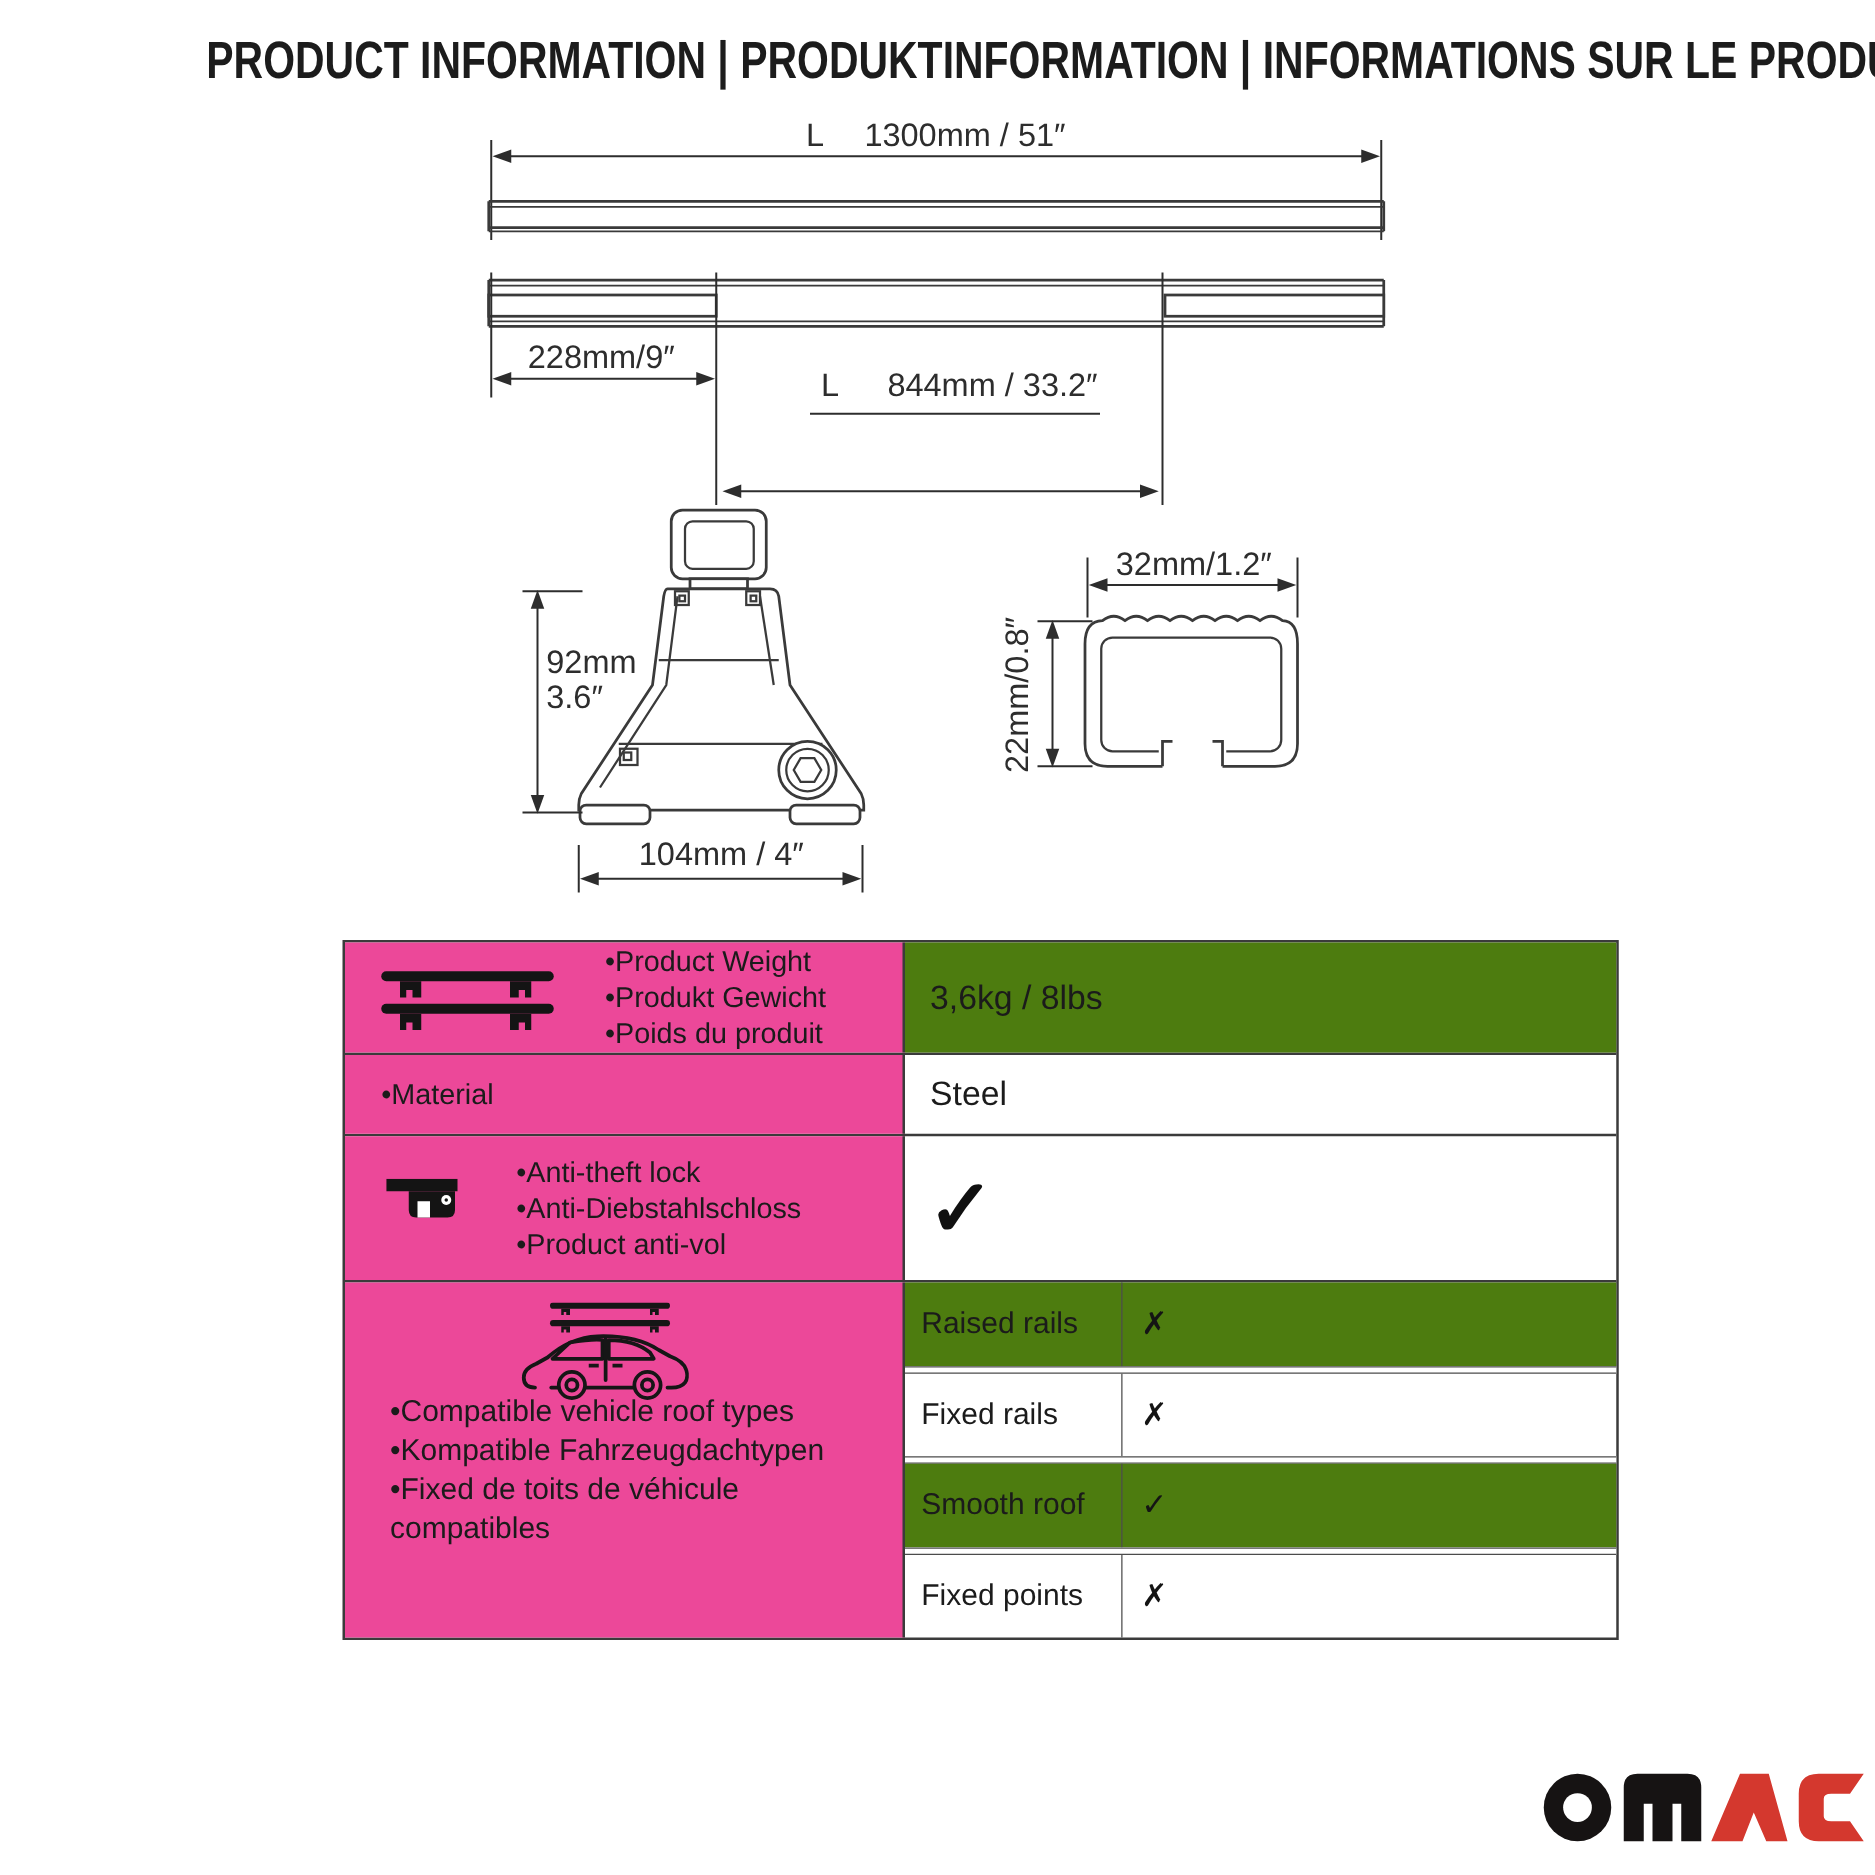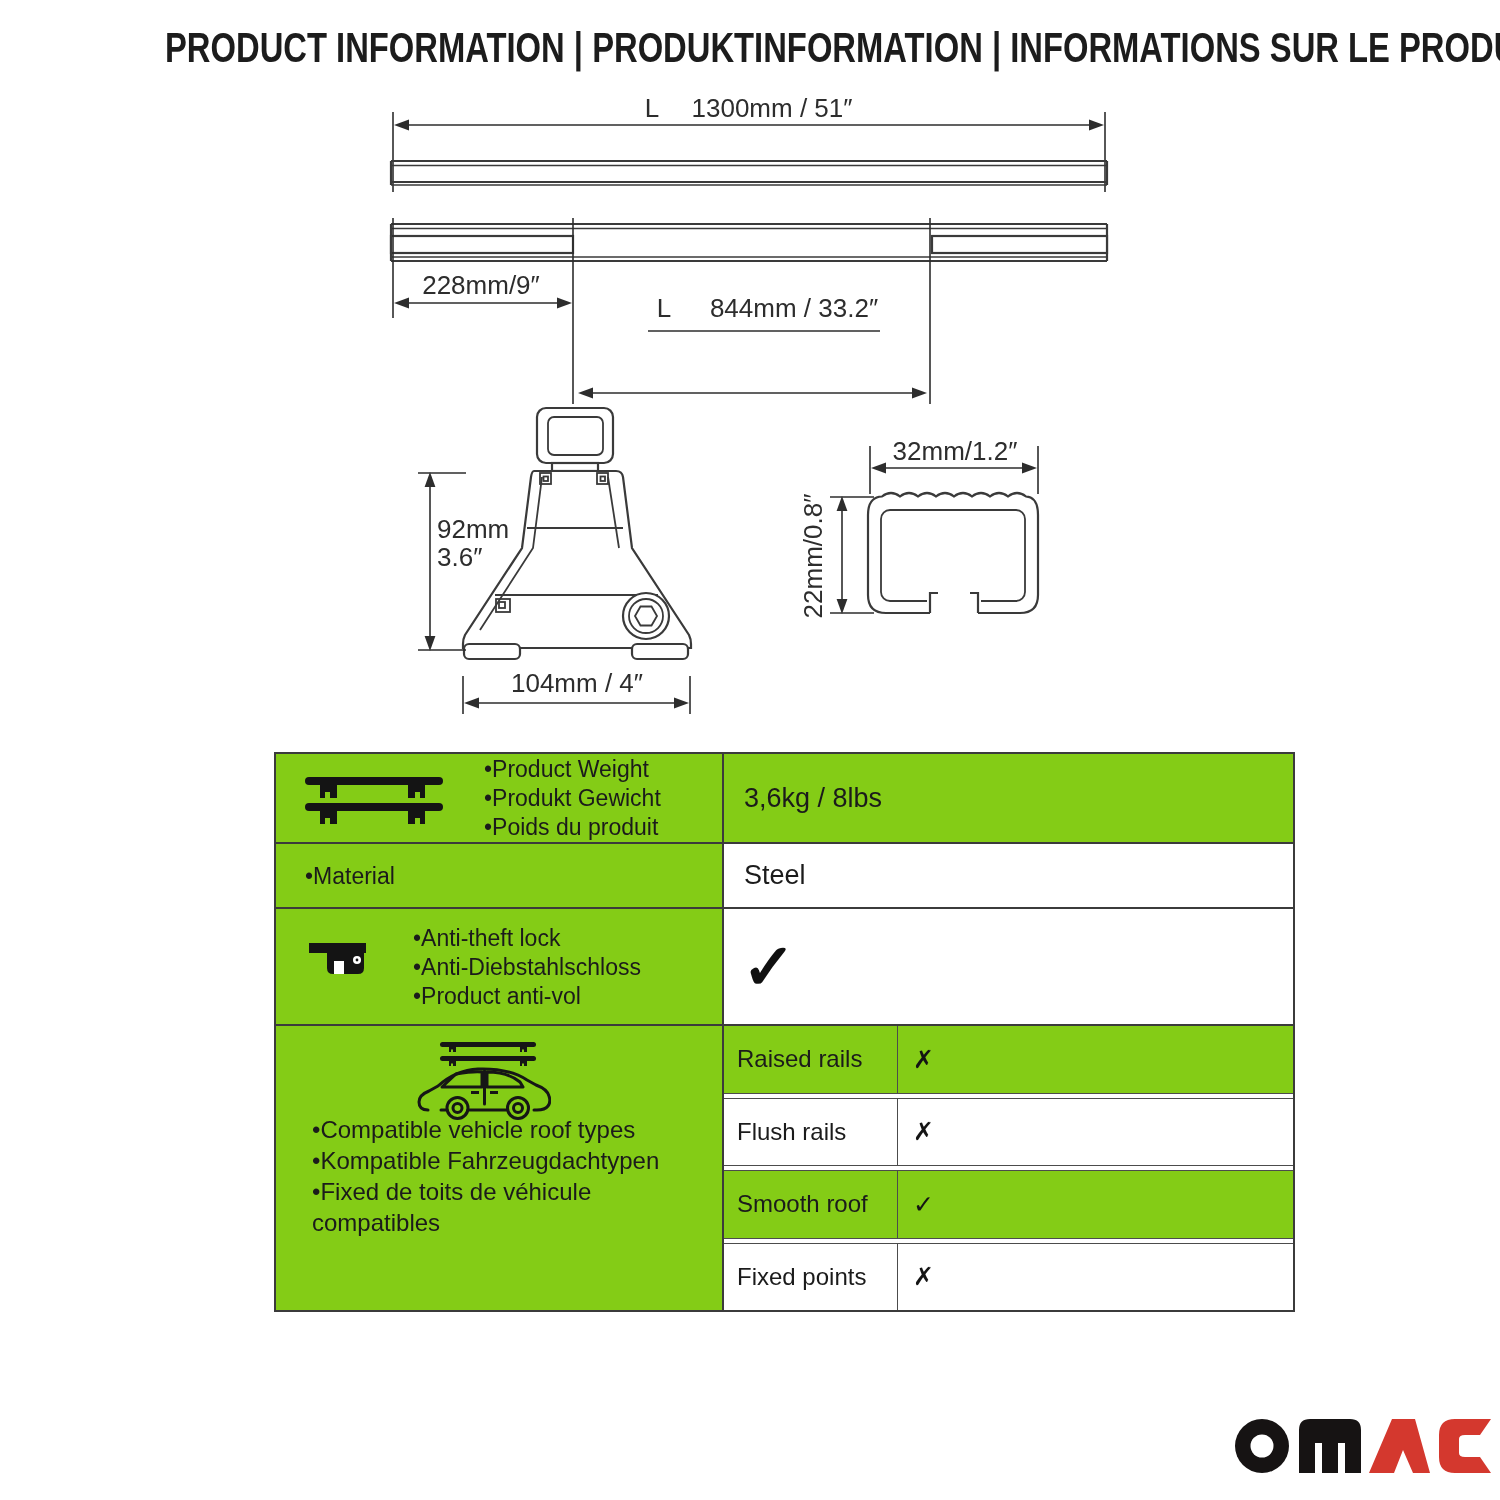--- a/index.html
+++ b/index.html
@@ -19,23 +19,23 @@
   .thin { stroke:#3a3a3a; stroke-width:1.8; fill:none; }
   .dimline { stroke:#2d2d2d; stroke-width:1.6; fill:none; }
   .ah { fill:#2d2d2d; stroke:none; }
 
   .spec-table {
     position:absolute; left:274px; top:752px; width:1021px;
     border:2px solid #3b3b3b; box-sizing:border-box; background:#fff;
   }
   .trow { position:relative; display:flex; border-bottom:2px solid #3b3b3b; }
   .trow:last-child { border-bottom:none; }
-  .cellL { width:446px; flex:none; position:relative; border-right:2px solid #3b3b3b; background:#84cc16; }
+  .cellL { width:446px; flex:none; position:relative; border-right:2px solid #3b3b3b; background:#ec4899; }
   .cellR { flex:1; position:relative; display:flex; align-items:center; }
-  .grey { background:#84cc16; }
+  .grey { background:#4d7c0f; }
   .labels { position:absolute; top:50%; transform:translateY(-50%); font-size:23px; line-height:29px; color:#1b1b1b; white-space:nowrap; }
   .labels.bottomed { top:auto; transform:none; }
   .value { font-size:27px; color:#1b1b1b; padding-left:20px; }
   .bigcheck { font-size:64px; font-weight:700; color:#101010; padding-left:18px; }
   .icon { position:absolute; }
 
   .subtable { display:flex; flex-direction:column; width:100%; height:100%; }
   .sub-row { flex:1; display:flex; }
   .sub-gap { height:4px; flex:none; background:#ffffff; border-top:1px solid #4c4c4c; border-bottom:1px solid #4c4c4c; }
   .sub-cell-label { width:174px; flex:none; border-right:1px solid #4c4c4c; display:flex; align-items:center; padding-left:13px; font-size:24px; box-sizing:border-box; }
@@ -241,21 +241,21 @@
       </div>
     </div>
     <div class="cellR" style="display:block; padding:0;">
       <div class="subtable">
         <div class="sub-row grey">
           <div class="sub-cell-label">Raised rails</div>
           <div class="sub-cell-mark">✗</div>
         </div>
         <div class="sub-gap"></div>
         <div class="sub-row">
-          <div class="sub-cell-label">Flush rails</div>
+          <div class="sub-cell-label">Fixed rails</div>
           <div class="sub-cell-mark">✗</div>
         </div>
         <div class="sub-gap"></div>
         <div class="sub-row grey">
           <div class="sub-cell-label">Smooth roof</div>
           <div class="sub-cell-mark">✓</div>
         </div>
         <div class="sub-gap"></div>
         <div class="sub-row">
           <div class="sub-cell-label">Fixed points</div>

